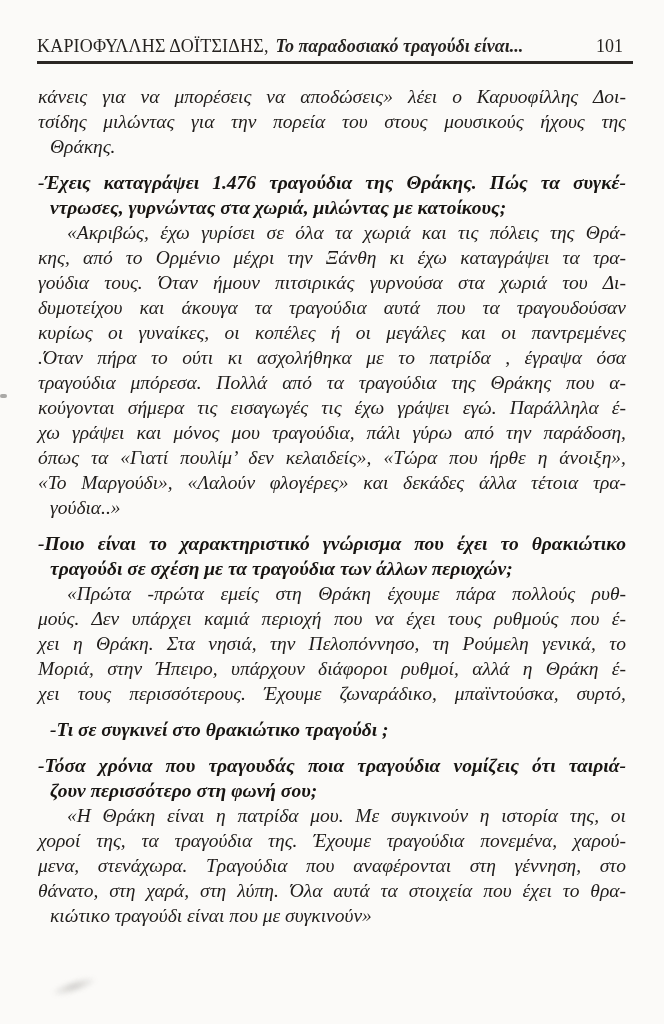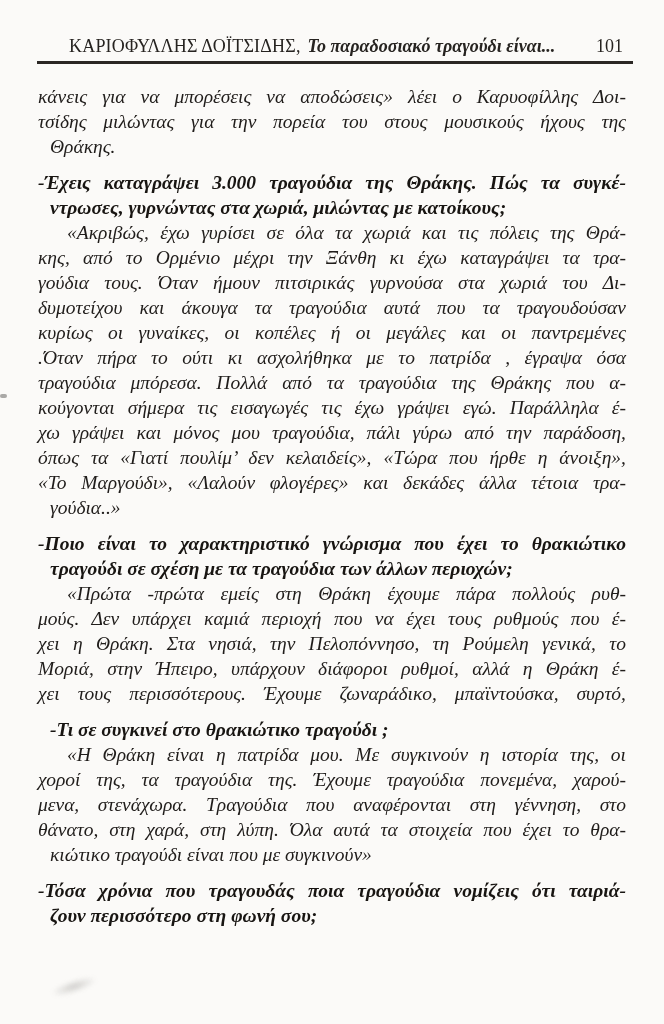--- a/index.html
+++ b/index.html
@@ -24,21 +24,21 @@
     width: 596px;
     display: flex;
     justify-content: space-between;
     align-items: baseline;
     padding-bottom: 4px;
     border-bottom: 3px solid #2b2724;
     font-size: 18px;
     color: #262320;
   }
   .header-left { display: flex; gap: 7px; align-items: baseline; }
-  .header-author { letter-spacing: 0.2px; margin-left: 32px; }
+  .header-author { letter-spacing: 0.2px; }
   .header-title { font-style: italic; font-weight: bold; }
   .header-pagenum { padding-right: 10px; }
 
   
   .page-content {
     position: absolute;
     left: 38px;
     top: 84px;
     width: 588px;
     font-size: 19.5px;
@@ -93,21 +93,21 @@
   <span class="header-pagenum">101</span>
 </div>
 
 <div class="page-content">
     <div class="block paragraph">
       <div class="line">κάνεις  για να μπορέσεις να αποδώσεις» λέει ο Καρυοφίλλης Δοι-</div>
       <div class="line">τσίδης μιλώντας για την πορεία του στους μουσικούς ήχους της</div>
       <div class="line last">Θράκης.</div>
     </div>
     <div class="block question">
-      <div class="line">-Έχεις καταγράψει 3.000 τραγούδια της Θράκης. Πώς τα συγκέ-</div>
+      <div class="line">-Έχεις καταγράψει 1.476 τραγούδια της Θράκης. Πώς τα συγκέ-</div>
       <div class="line last">ντρωσες, γυρνώντας στα χωριά, μιλώντας με κατοίκους;</div>
     </div>
     <div class="block paragraph">
       <div class="line indent">«Ακριβώς, έχω γυρίσει σε όλα τα χωριά και τις πόλεις της Θρά-</div>
       <div class="line">κης, από το Ορμένιο μέχρι την Ξάνθη κι έχω καταγράψει τα τρα-</div>
       <div class="line">γούδια τους. Όταν ήμουν πιτσιρικάς γυρνούσα στα χωριά του Δι-</div>
       <div class="line">δυμοτείχου και άκουγα τα τραγούδια αυτά που τα τραγουδούσαν</div>
       <div class="line">κυρίως οι γυναίκες, οι κοπέλες ή οι μεγάλες και  οι παντρεμένες</div>
       <div class="line">.Όταν πήρα το ούτι κι ασχολήθηκα με το πατρίδα , έγραψα όσα</div>
       <div class="line">τραγούδια μπόρεσα. Πολλά από τα τραγούδια της Θράκης που α-</div>
@@ -124,27 +124,27 @@
     <div class="block paragraph">
       <div class="line indent">«Πρώτα -πρώτα εμείς στη Θράκη έχουμε πάρα πολλούς ρυθ-</div>
       <div class="line">μούς. Δεν υπάρχει καμιά περιοχή που να έχει τους ρυθμούς που έ-</div>
       <div class="line">χει η Θράκη. Στα νησιά, την Πελοπόννησο, τη Ρούμελη γενικά, το</div>
       <div class="line">Μοριά, στην Ήπειρο, υπάρχουν  διάφοροι ρυθμοί, αλλά η Θράκη έ-</div>
       <div class="line">χει τους περισσότερους. Έχουμε ζωναράδικο, μπαϊντούσκα, συρτό,</div>
     </div>
     <div class="block question">
       <div class="line last">-Τι σε συγκινεί στο θρακιώτικο τραγούδι ;</div>
     </div>
+    <div class="block question">
+      <div class="line">-Τόσα χρόνια που τραγουδάς ποια τραγούδια νομίζεις ότι ταιριά-</div>
+      <div class="line last">ζουν περισσότερο στη φωνή σου;</div>
+    </div>
     <div class="block paragraph">
       <div class="line indent">«Η Θράκη είναι η πατρίδα μου. Με συγκινούν η ιστορία της, οι</div>
       <div class="line">χοροί της, τα τραγούδια της. Έχουμε τραγούδια πονεμένα, χαρού-</div>
       <div class="line">μενα, στενάχωρα. Τραγούδια που αναφέρονται στη γέννηση, στο</div>
       <div class="line">θάνατο, στη χαρά, στη λύπη. Όλα αυτά τα στοιχεία που έχει το θρα-</div>
       <div class="line last">κιώτικο τραγούδι είναι που με συγκινούν»</div>
     </div>
-    <div class="block question">
-      <div class="line">-Τόσα χρόνια που τραγουδάς ποια τραγούδια νομίζεις ότι ταιριά-</div>
-      <div class="line last">ζουν περισσότερο στη φωνή σου;</div>
-    </div>
   </div>
 
 <div class="scan-smudge"></div>
 <div class="scan-edge-dash"></div>
 
 </body></html>

